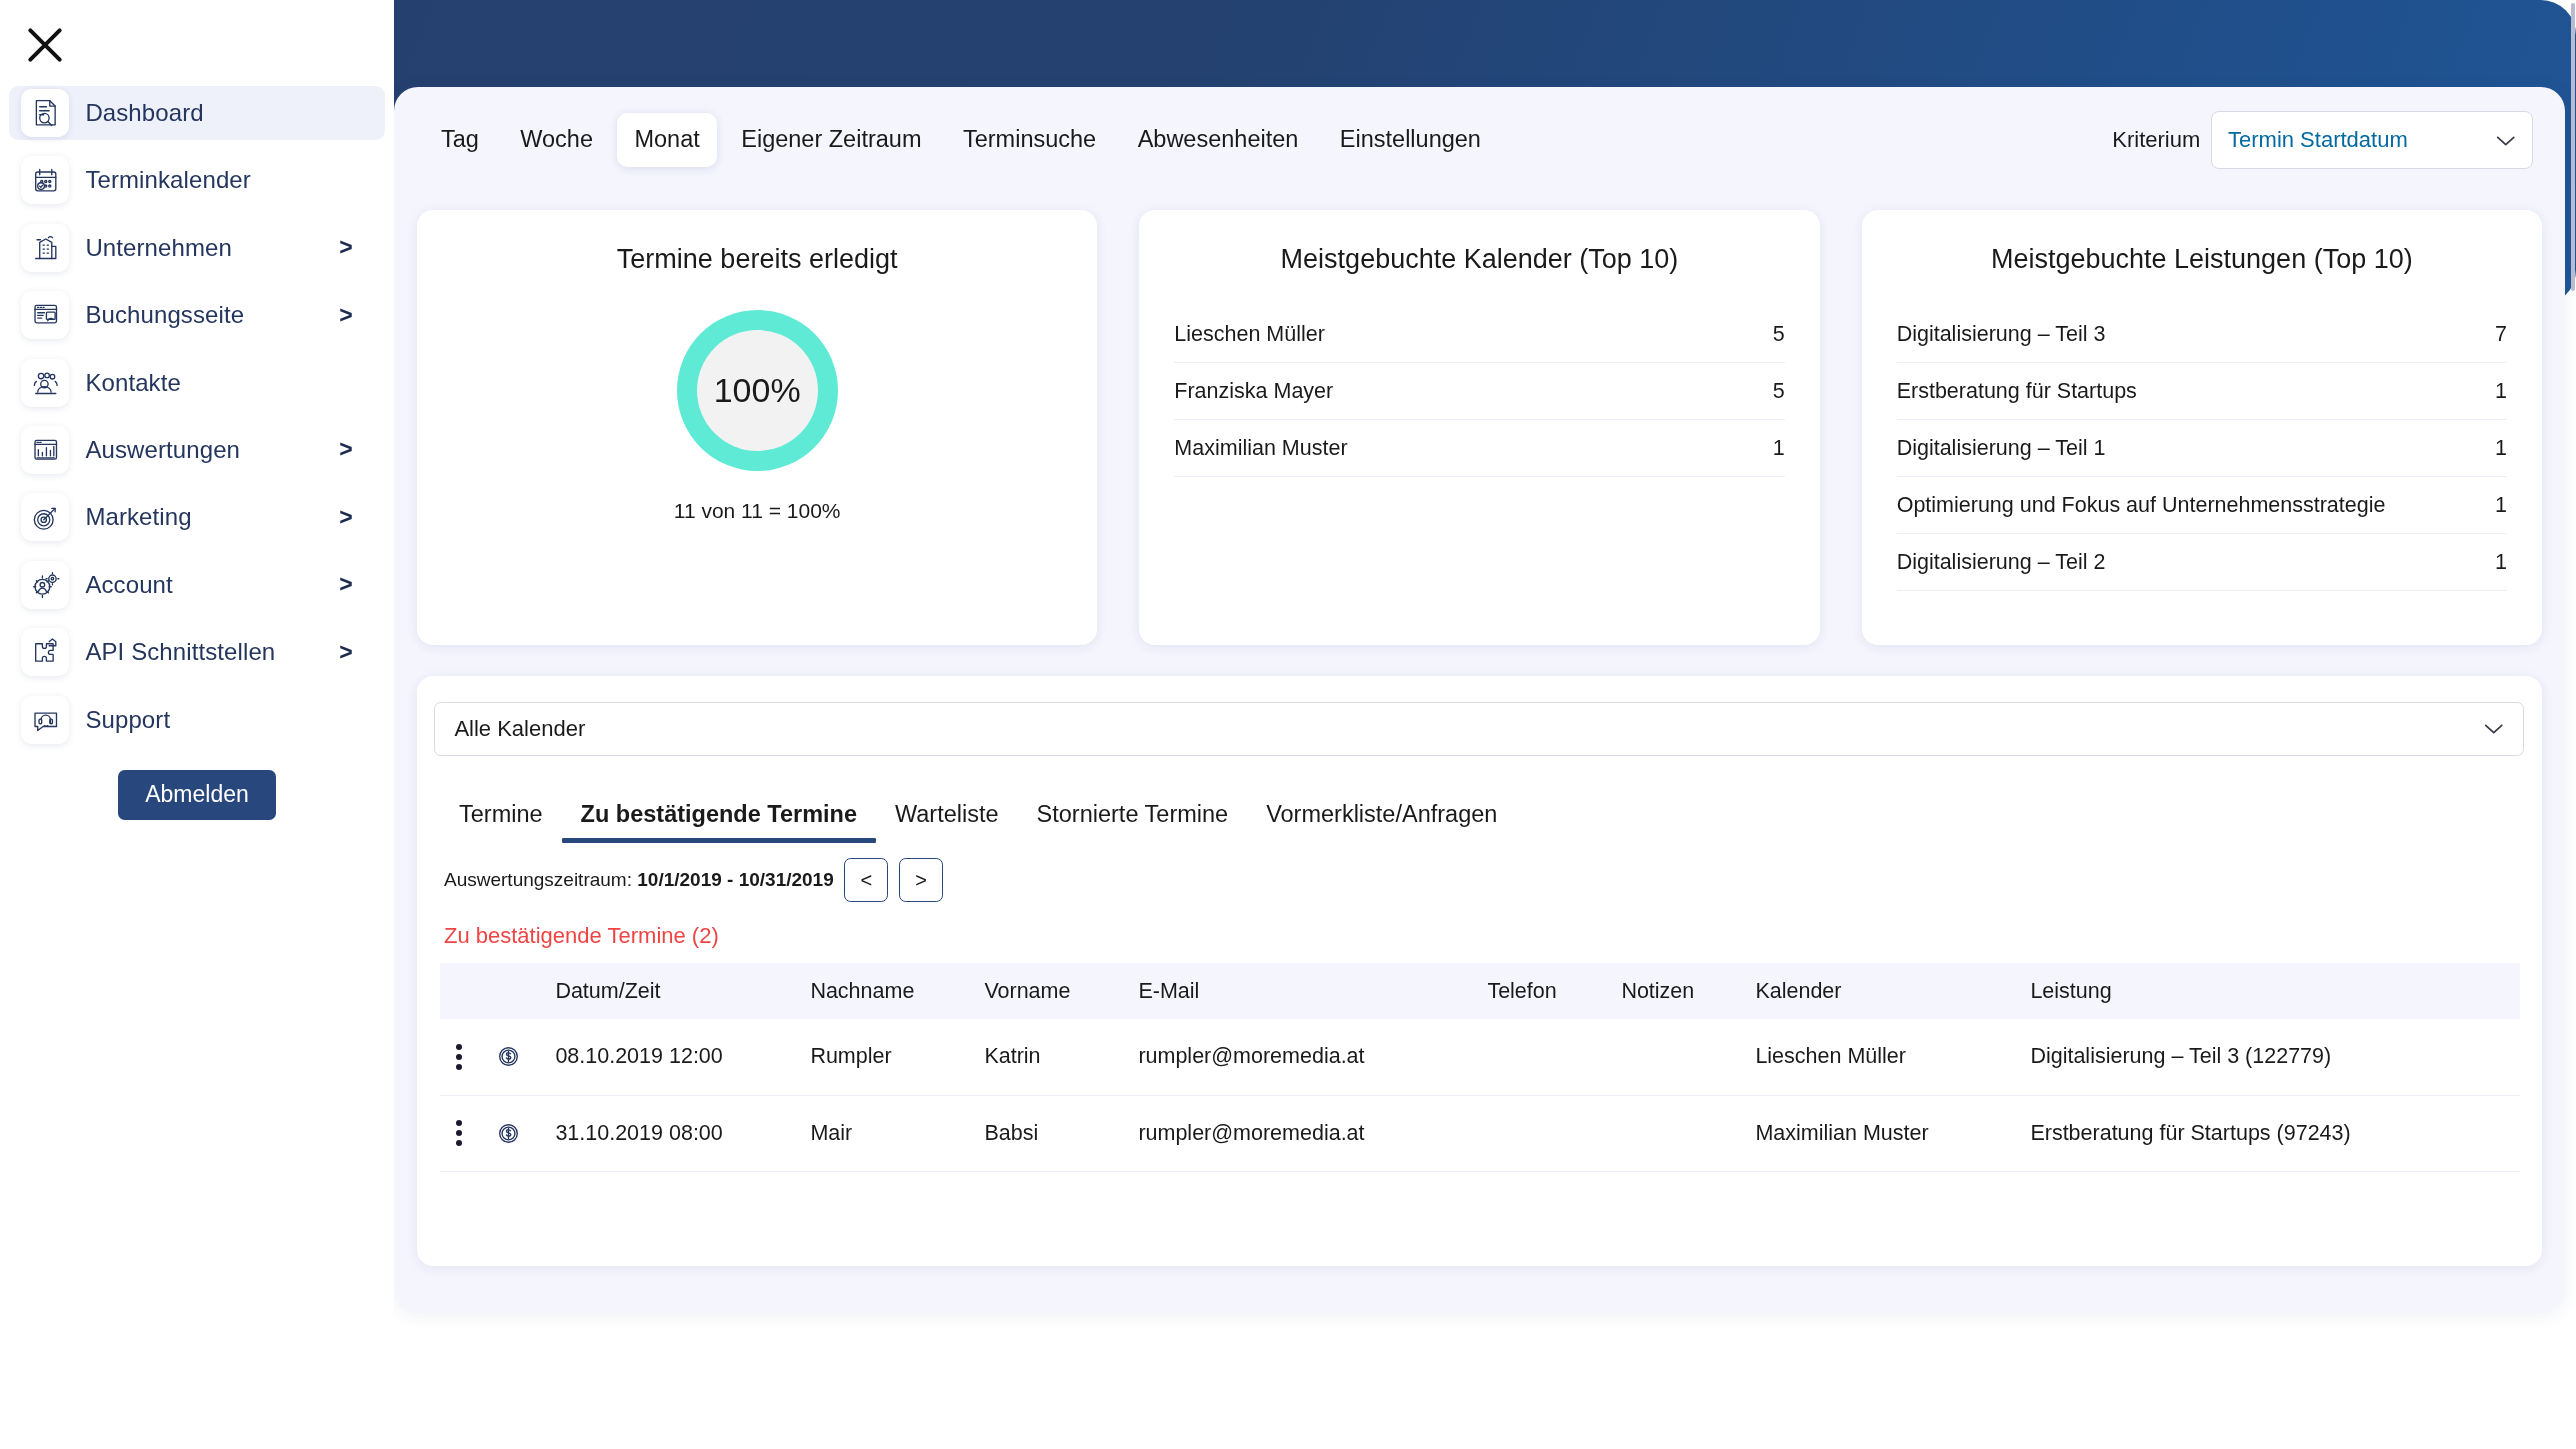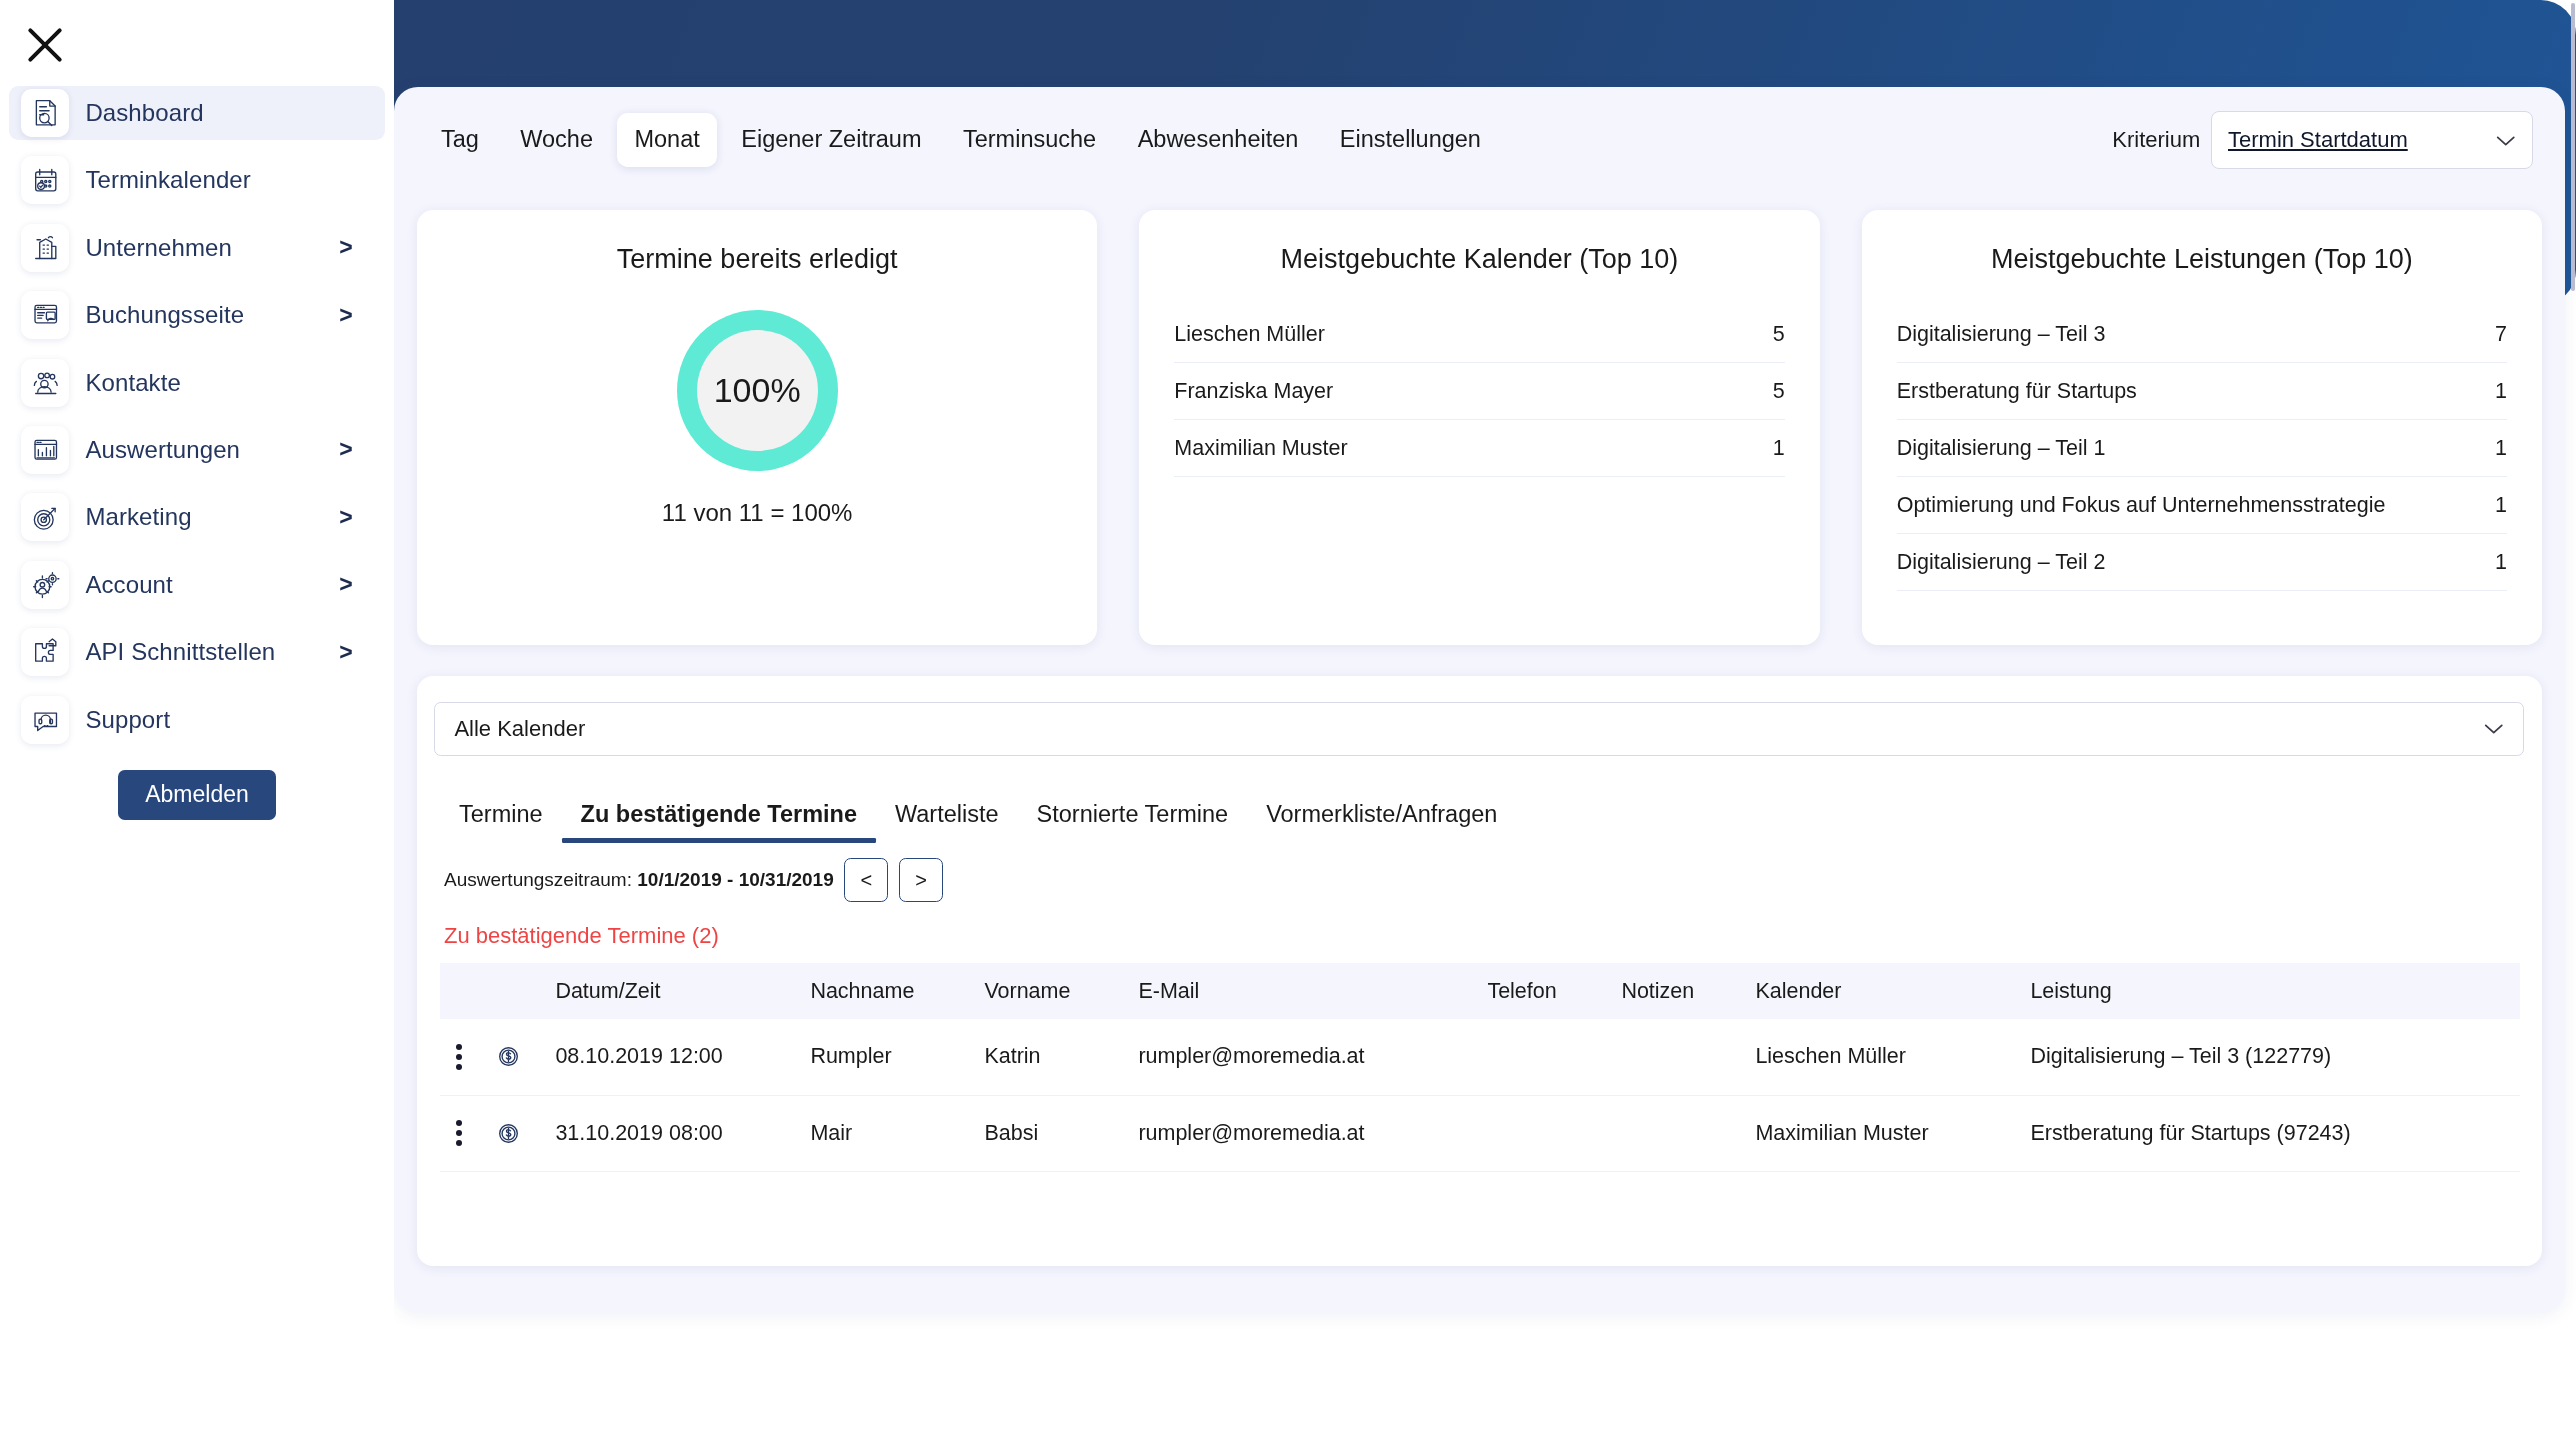--- a/index.html
+++ b/index.html
@@ -139,21 +139,21 @@
     display: flex; align-items: center; gap: 10.7px;
   }
   .criterium-label { font-size: 22px; color: #1a1a1a; white-space: nowrap; }
   .criterium-select {
     width: 322px; height: 58px;
     background: #ffffff; border: 1.3px solid #d7d9e6;
     border-radius: 8px;
     display: flex; align-items: center; justify-content: space-between;
     padding: 0 16px; cursor: pointer;
   }
-  .criterium-select span { font-size: 22px; color: #0f172a; text-decoration: underline; }
+  .criterium-select span { font-size: 22px; color: #0369a1; }
 
   
   .cards {
     position: absolute; left: 23px; top: 123px;
     width: 2125px; height: 435px;
     display: flex; gap: 42px;
   }
   .card {
     background: #ffffff;
     border-radius: 16px;
@@ -174,21 +174,21 @@
     display: flex; align-items: center; justify-content: center;
     position: relative;
   }
   .donut-inner {
     width: 121px; height: 121px; border-radius: 50%;
     background: #f2f2f2;
     display: flex; align-items: center; justify-content: center;
   }
   .donut-inner span { font-size: 34px; color: #1a1a1a; }
   .donut-caption {
-    text-align: center; font-size: 24px; color: #1a1a1a; margin-top: 28px;
+    text-align: center; font-size: 21px; color: #1a1a1a; margin-top: 28px;
   }
   .rank-list { margin: 31px 35px 0 35px; }
   .rank-row {
     display: flex; align-items: center; justify-content: space-between;
     height: 57px; border-bottom: 1.3px solid #eceef5;
   }
   .rank-name { font-size: 21.5px; color: #1a1a1a; }
   .rank-val  { font-size: 21.5px; color: #1a1a1a; }
 
   

